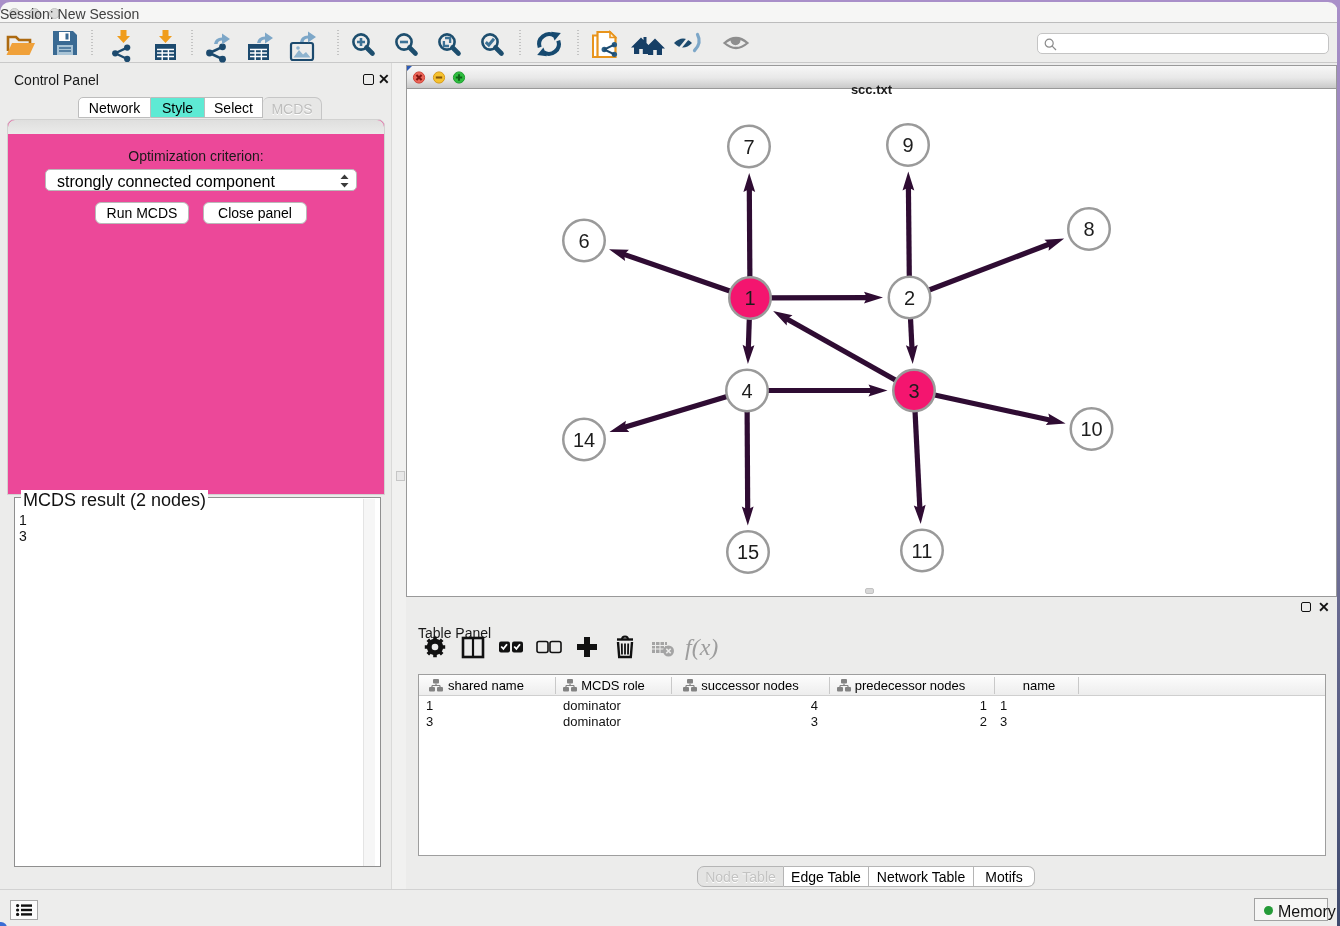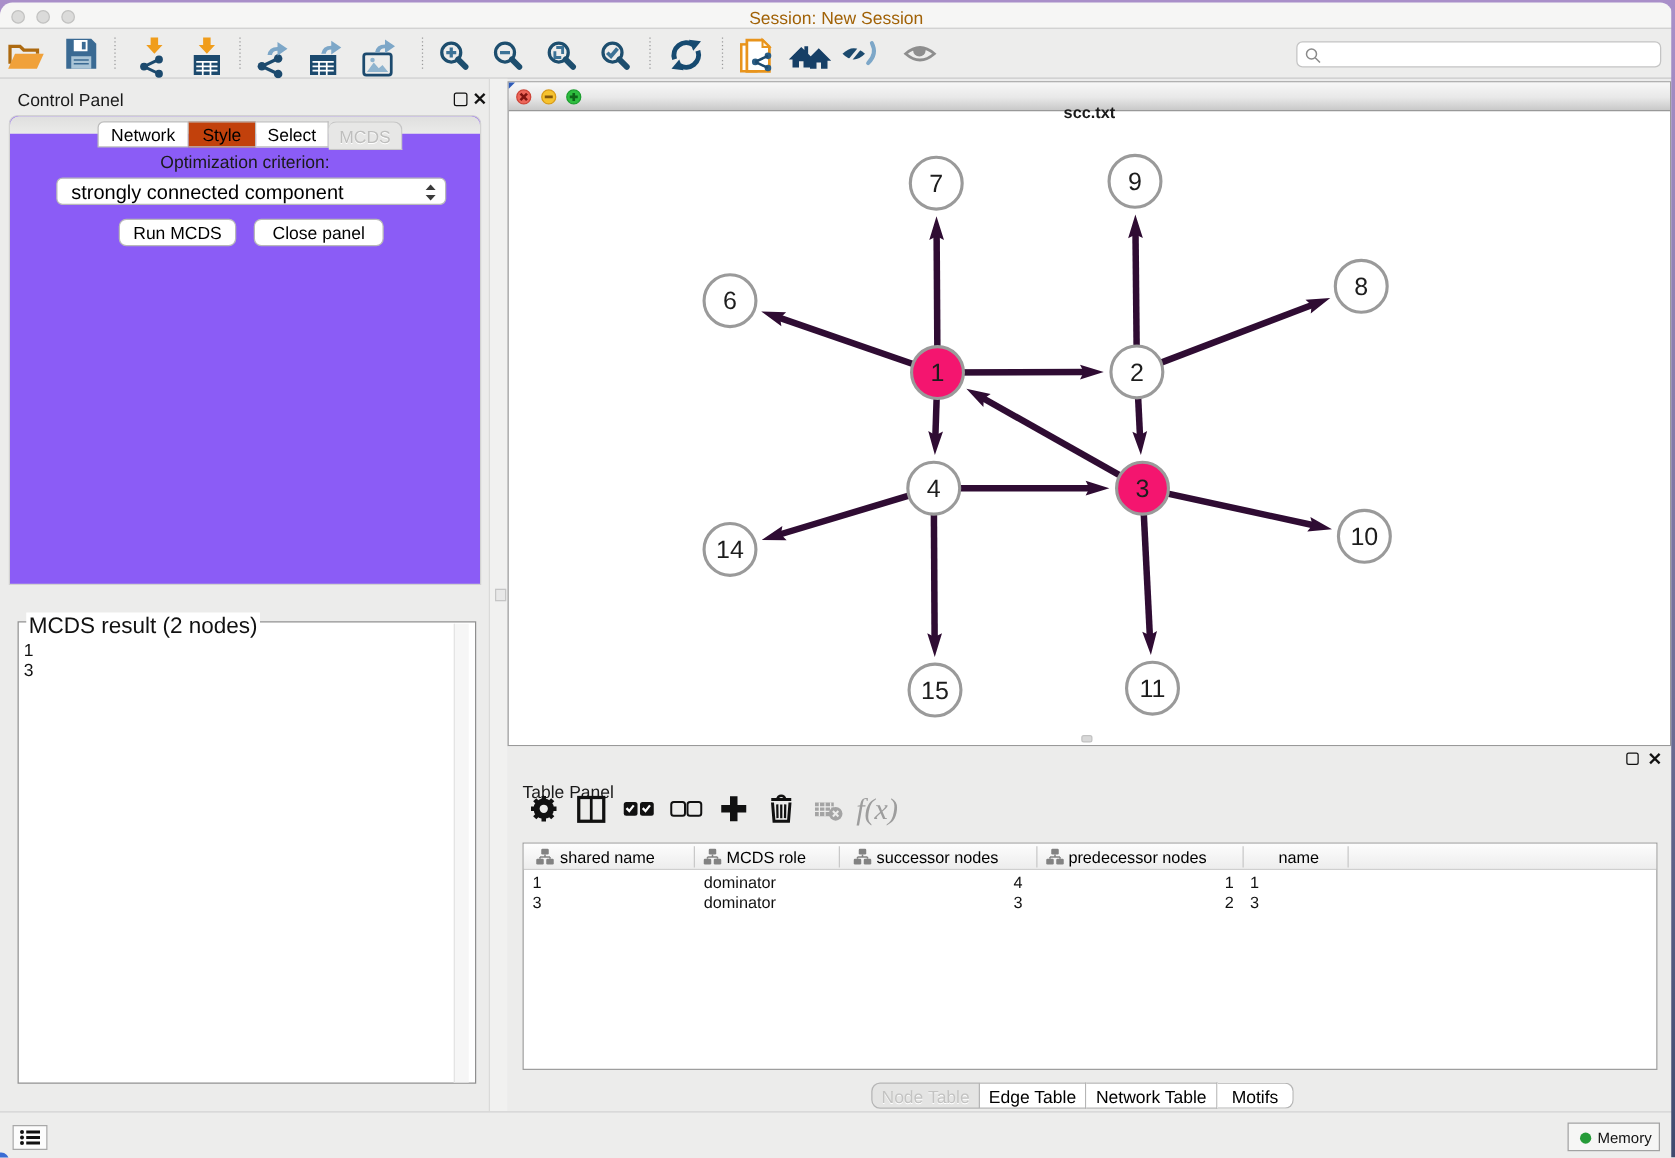--- a/index.html
+++ b/index.html
@@ -10,21 +10,21 @@
 </head>
 <body>
 
 <div class="abs" style="left:0;top:0;width:1340px;height:14px;background:#a98fc9;z-index:-1;"></div>
 <div class="abs" style="right:0;top:0;width:3px;height:926px;background:linear-gradient(#a98fc9,#6f6f96 60%,#3f4a6e);z-index:50;"></div>
 
 <div class="abs" style="left:0;top:2px;width:1338px;height:21px;background:#f6f6f5;border-radius:10px 10px 0 0;border-bottom:1px solid #bcbcbc;">
   <div class="abs" style="left:9px;top:6px;width:11px;height:11px;border-radius:50%;background:#dbdbda;border:1px solid #c2c2c1;"></div>
   <div class="abs" style="left:29px;top:6px;width:11px;height:11px;border-radius:50%;background:#dbdbda;border:1px solid #c2c2c1;"></div>
   <div class="abs" style="left:49px;top:6px;width:11px;height:11px;border-radius:50%;background:#dbdbda;border:1px solid #c2c2c1;"></div>
-  <div class="abs" style="left:0;top:4px;width:1338px;text-align:center;font-size:14px;color:#a16207;">Session: New Session</div>
+  <div class="abs" style="left:0;top:4px;width:1338px;text-align:left;font-size:14px;color:#404040;">Session: New Session</div>
 </div>
 
 <div id="toolbar" class="abs" style="left:0;top:24px;width:1338px;height:39px;background:#ededec;border-bottom:1px solid #c9c9c9;">
 <svg width="780" height="39" viewBox="0 0 780 39">
   <defs>
     <g id="share">
           <circle cx="3.5" cy="9" r="3.4"></circle>
           <circle cx="16.5" cy="2.8" r="3.4"></circle>
           <circle cx="16.5" cy="15.2" r="3.4"></circle>
           <path d="M3.5 9L16.5 2.8M3.5 9L16.5 15.2" stroke="#1c4a6e" stroke-width="2.6" fill="none"></path>
@@ -162,37 +162,37 @@
       <line x1="8.2" y1="8.2" x2="12" y2="12" stroke="#8a8a8a" stroke-width="1.2"></line>
     </svg>
 </div>
 
 <div class="abs" style="left:392px;top:63px;width:14px;height:826px;background:#f1f1f0;"></div>
 <div id="cp" class="abs" style="left:0;top:63px;width:392px;height:826px;background:#ececeb;border-right:1px solid #dadad9;">
   <div class="abs" style="left:14px;top:9px;font-size:14px;color:#1a1a1a;">Control Panel</div>
   <div class="abs" style="left:363px;top:11px;width:11px;height:11px;border:1.6px solid #111;border-radius:2px;"></div>
   <div class="abs" style="left:378px;top:8px;font-size:14px;font-weight:bold;color:#111;">✕</div>
 
-  <div class="abs" style="left:7px;top:29px;width:378px;height:376px;background:#8b5cf6;border:1px solid #d2d2d1;border-radius:7px 7px 0 0;">
+  <div class="abs" style="left:7px;top:56px;width:378px;height:376px;background:#ec4899;border:1px solid #d2d2d1;border-radius:7px 7px 0 0;">
     <div class="abs" style="left:0;top:0;width:100%;height:14px;background:linear-gradient(#dfdfde,#ebebea);border-radius:7px 7px 0 0;"></div>
     <div class="abs" style="left:0;top:28px;font-size:14px;width:100%;text-align:center;color:#1a1a1a;">Optimization criterion:</div>
     <div class="abs" style="left:37px;top:49px;width:312px;height:22px;background:#fff;border:1px solid #b9b9b9;border-radius:5px;font-size:16px;">
       <span style="position:absolute;left:11px;top:3px;">strongly connected component</span>
       <svg width="11" height="16" style="position:absolute;right:6px;top:3px" viewBox="0 0 11 16">
           <path d="M1.5 6L5.5 1.6L9.5 6Z" fill="#3a3a3a"></path>
           <path d="M1.5 10L5.5 14.4L9.5 10Z" fill="#3a3a3a"></path>
         </svg>
     </div>
     <div class="abs" style="left:87px;top:82px;width:94px;height:22px;background:#fff;border:1px solid #b9b9b9;border-radius:6px;text-align:center;font-size:14px;line-height:20px;">Run MCDS</div>
     <div class="abs" style="left:195px;top:82px;width:104px;height:22px;background:#fff;border:1px solid #b9b9b9;border-radius:6px;text-align:center;font-size:14px;line-height:20px;">Close panel</div>
   </div>
 
   <div class="abs" style="left:78px;top:34px;height:21px;display:flex;font-size:14px;z-index:2;">
     <div style="width:73px;border:1px solid #bdbdbd;background:#fff;border-radius:5px 0 0 0;display:flex;align-items:center;justify-content:center;">Network</div>
-    <div style="width:54px;border:1px solid #bdbdbd;border-left:none;background:#c2410c;display:flex;align-items:center;justify-content:center;">Style</div>
+    <div style="width:54px;border:1px solid #bdbdbd;border-left:none;background:#5eead4;display:flex;align-items:center;justify-content:center;">Style</div>
     <div style="width:58px;border:1px solid #bdbdbd;border-left:none;background:#fff;display:flex;align-items:center;justify-content:center;">Select</div>
     <div style="width:59px;height:23px;border:1px solid #c6c6c6;border-left:none;background:#e7e7e6;border-radius:6px 7px 0 0;display:flex;align-items:center;justify-content:center;color:#bebebd;text-shadow:0 1px 0 #fff;">MCDS</div>
   </div>
 
   <div class="abs" style="left:14px;top:434px;width:367px;height:370px;background:#fff;border:1px solid #8f8f8f;">
     <div class="abs" style="left:348px;top:1px;width:12px;height:367px;background:#f6f6f6;border-left:1px solid #e4e4e4;"></div>
     <div class="abs" style="left:4px;top:14px;font-size:14px;line-height:16px;color:#111;">1<br>3</div>
   </div>
   <div class="abs" style="left:21px;top:427px;background:#fff;padding:0 2px;font-size:18px;color:#111;">MCDS result (2 nodes)</div>
 </div>
@@ -378,16 +378,16 @@
       <circle cx="1.6" cy="1.6" r="1.6" fill="#111"></circle>
         <circle cx="1.6" cy="6" r="1.6" fill="#111"></circle>
         <circle cx="1.6" cy="10.4" r="1.6" fill="#111"></circle>
       <rect x="5" y="0.4" width="11" height="2.4" fill="#111"></rect>
         <rect x="5" y="4.8" width="11" height="2.4" fill="#111"></rect>
         <rect x="5" y="9.2" width="11" height="2.4" fill="#111"></rect>
     </svg>
   </div>
   <div class="abs" style="left:1254px;top:8px;width:74px;height:23px;background:#f6f6f5;border:1px solid #a2a2a2;font-size:13px;">
     <div class="abs" style="left:9px;top:7px;width:9px;height:9px;border-radius:50%;background:#259b38;"></div>
-    <span style="position:absolute;left:23px;top:4px;color:#111;font-size:12px;">Memory</span>
+    <span style="position:absolute;left:23px;top:4px;color:#111;font-size:16px;">Memory</span>
   </div>
   <div class="abs" style="left:-5px;top:32px;width:12px;height:12px;border-radius:50%;background:#3a6cd4;"></div>
 </div>
 
 </body></html>

